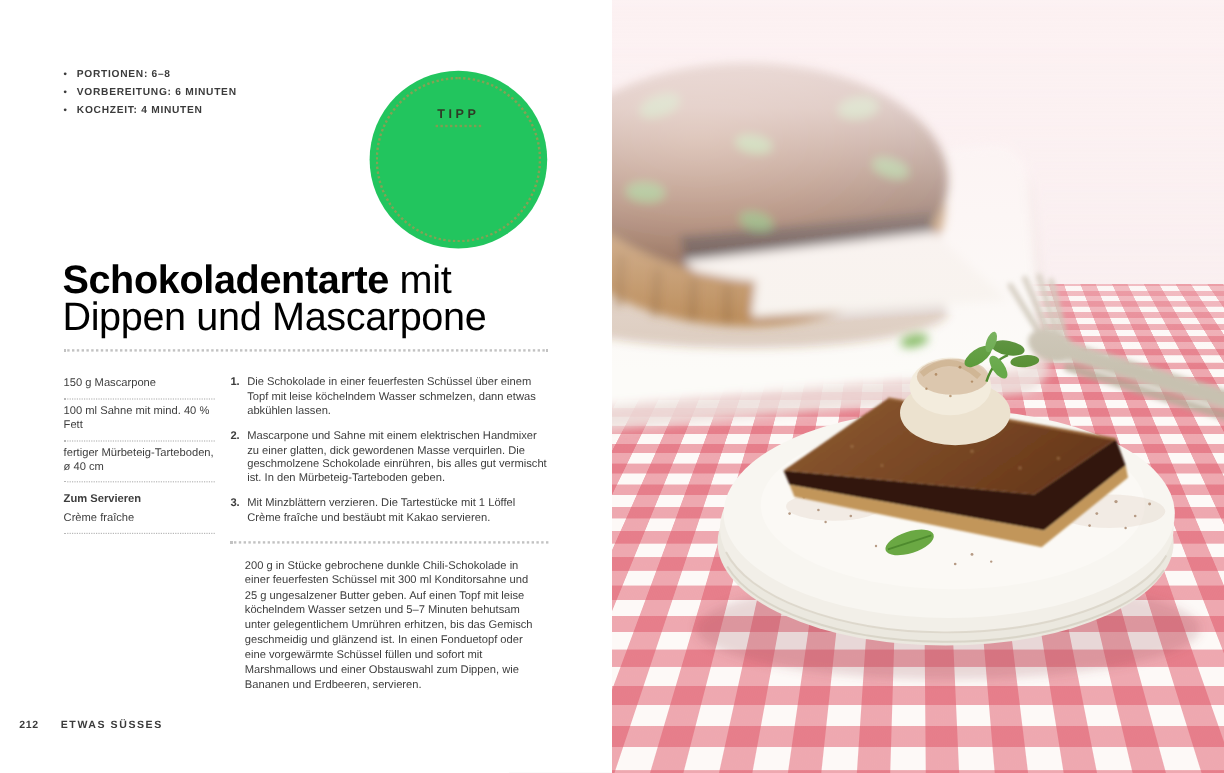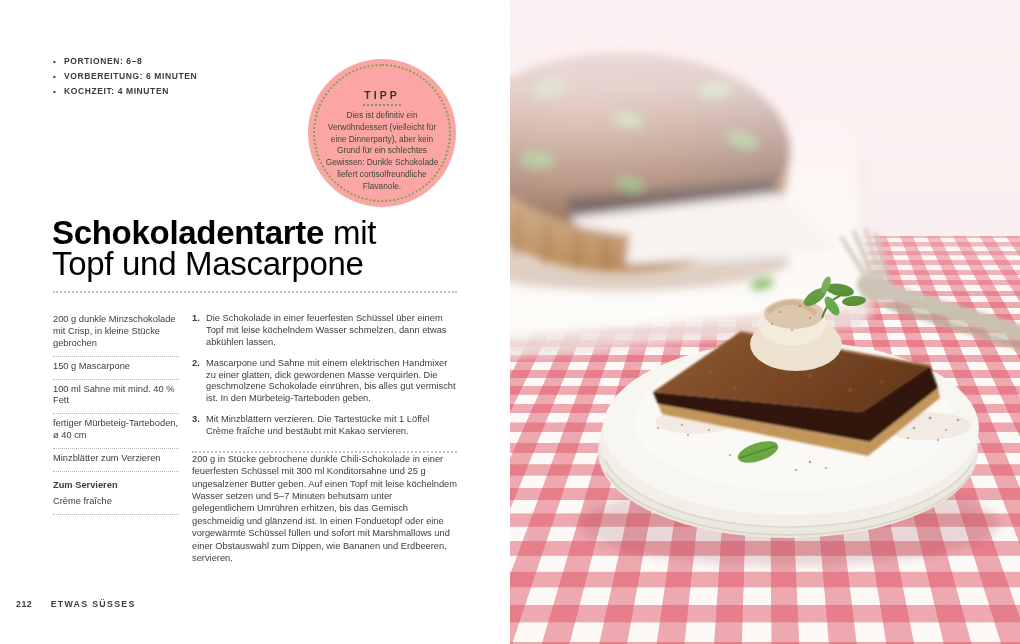--- a/index.html
+++ b/index.html
@@ -9,21 +9,21 @@
   }
   
   .left-page{position:absolute;left:0;top:0;width:510px;height:644px;background:#fff;}
 
   .meta{position:absolute;left:53px;top:54px;margin:0;padding:0;list-style:none;}
   .meta li{position:relative;padding-left:11px;font-size:8.5px;font-weight:700;
     letter-spacing:.6px;line-height:15px;color:#3b3b3b;}
   .meta .dot{position:absolute;left:0;top:0;font-size:8px;}
 
   .tip-circle{position:absolute;left:308px;top:59px;width:148px;height:148px;border-radius:50%;
-    background:#fca5a5;}
+    background:#22c55e;}
   .tip-inner{position:absolute;left:5px;top:5px;right:5px;bottom:5px;border-radius:50%;
     border:2px dotted #84a254;display:flex;flex-direction:column;align-items:center;
     justify-content:flex-start;padding-top:23px;box-sizing:border-box;}
   .tip-heading{font-size:10.5px;font-weight:800;letter-spacing:3px;color:#2f3a26;}
   .tip-dots{width:38px;border-top:2px dotted #7f9e52;margin:3px 0 4px 0;}
   .tip-body{width:118px;text-align:center;font-size:8.3px;line-height:1.42;color:#3c4633;}
 
   .title{position:absolute;left:52px;top:217px;margin:0;font-size:33px;line-height:31px;
     font-weight:400;color:#000000;letter-spacing:-.3px;}
   .title .t-em{font-weight:800;}
@@ -36,21 +36,21 @@
   .ing{font-size:9.3px;line-height:1.28;padding:4px 0 6px 0;border-bottom:1.5px dotted #b7b7b7;}
   .ing:first-child{padding-top:1px;}
   .ing-heading{font-size:9.3px;font-weight:700;padding:8px 0 2px 0;}
   .method{margin-left:13px;width:265px;}
   .method ol{margin:0;padding:0;list-style:none;}
   .method li{position:relative;padding-left:14px;font-size:9.3px;line-height:1.28;
     margin-bottom:9px;}
   .method .num{position:absolute;left:0;top:0;font-weight:800;}
   .rule2{position:static;width:265px;border-top:2px dotted #c2c2c2;margin:13px 0 0 0;}
   .variation-heading{font-size:9.3px;font-weight:800;letter-spacing:.9px;margin:10px 0 7px 0;}
-  .variation-text{font-size:9.3px;line-height:1.33;margin:0;}
+  .variation-text{font-size:9.3px;line-height:1.33;margin:12px;}
 
   .footer{position:absolute;left:16px;top:599px;font-size:8.8px;font-weight:700;color:#3b3b3b;}
   .footer .pagenum{letter-spacing:.5px;}
   .footer .section{margin-left:16px;letter-spacing:1.3px;}
 
   
   .photo{position:absolute;left:510px;top:0;width:510px;height:644px;overflow:hidden;
     background:#f9eff0;}
   .cloth{position:absolute;left:-420px;bottom:-60px;width:1350px;height:1500px;
     background-color:#fdf9f7;
@@ -73,38 +73,35 @@
     <ul class="meta">
       <li><span class="dot">•</span><span>PORTIONEN: 6–8</span></li>
       <li><span class="dot">•</span><span>VORBEREITUNG: 6 MINUTEN</span></li>
       <li><span class="dot">•</span><span>KOCHZEIT: 4 MINUTEN</span></li>
     </ul>
 
     <div class="tip-circle">
       <div class="tip-inner">
         <div class="tip-heading">TIPP</div>
         <div class="tip-dots"></div>
-        <div class="tip-body">Dies ist definitiv ein Verwöhndessert (vielleicht für eine Dinnerparty), aber kein Grund für ein schlechtes Gewissen: Dunkle Schokolade liefert cortisolfreundliche Flavanole.</div>
       </div>
     </div>
 
     <h1 class="title">
       <span class="t-line"><span class="t-em">Schokoladentarte</span><span> mit</span></span>
-      <span class="t-line">Topf und Mascarpone</span>
+      <span class="t-line">Dippen und Mascarpone</span>
     </h1>
 
     <div class="rule"></div>
 
     <div class="cols">
       <aside class="ingredients">
-        <div class="ing">200 g dunkle Minzschokolade mit Crisp, in kleine Stücke gebrochen</div>
         <div class="ing">150 g Mascarpone</div>
         <div class="ing">100 ml Sahne mit mind. 40 % Fett</div>
         <div class="ing">fertiger Mürbeteig-Tarteboden, ø 40 cm</div>
-        <div class="ing">Minzblätter zum Verzieren</div>
         <div class="ing-heading">Zum Servieren</div>
         <div class="ing">Crème fraîche</div>
       </aside>
 
       <div class="method">
         <ol>
           <li><span class="num">1.</span><span>Die Schokolade in einer feuerfesten Schüssel über einem Topf mit leise köchelndem Wasser schmelzen, dann etwas abkühlen lassen.</span></li>
           <li><span class="num">2.</span><span>Mascarpone und Sahne mit einem elektrischen Handmixer zu einer glatten, dick gewordenen Masse verquirlen. Die geschmolzene Schokolade einrühren, bis alles gut vermischt ist. In den Mürbeteig-Tarteboden geben.</span></li>
           <li><span class="num">3.</span><span>Mit Minzblättern verzieren. Die Tartestücke mit 1 Löffel Crème fraîche und bestäubt mit Kakao servieren.</span></li>
         </ol>

